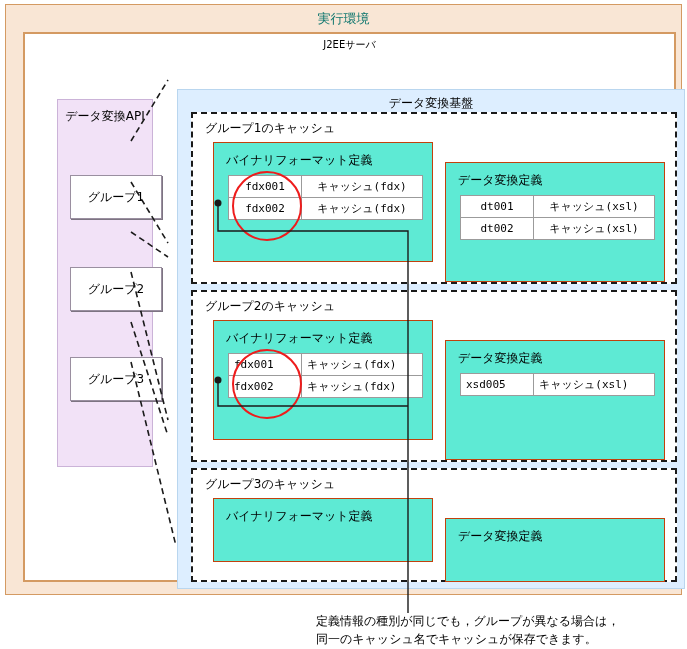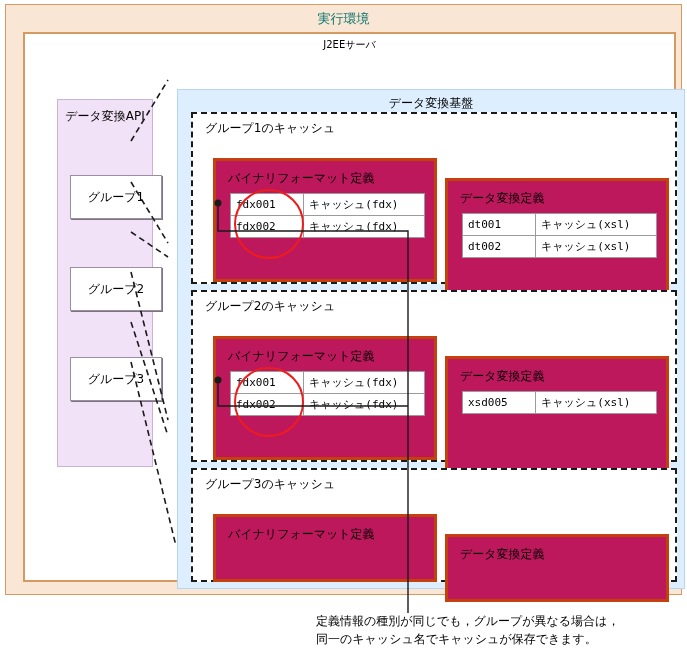--- a/index.html
+++ b/index.html
@@ -72,32 +72,32 @@
     position: absolute; left: 0; top: 5px; width: 100%;
     text-align: center; font-size: 12px;
   }
 
   
   .cache-region {
     position: absolute; left: 13px; width: 482px;
     background: #ffffff;
     border: 2px dashed #1a1a1a;
   }
-  #cache-region-1 { top: 22px; height: 168px; }
+  #cache-region-1 { top: 22px; height: 168px; text-align: center; }
   #cache-region-2 { top: 200px; height: 168px; }
   #cache-region-3 { top: 378px; height: 110px; }
   .cache-region-title {
     position: absolute; left: 12px; top: 6px; font-size: 12px;
   }
 
   
   .def-box {
-    position: absolute; top: 44px; height: 118px;
-    background: #be185d;
-    border: 3px solid #c2410c;
+    position: absolute; top: 28px; height: 118px;
+    background: #5eead4;
+    border: 1px solid #c2410c;
   }
   .def-box.short { height: 62px; }
   .def-box-left  { left: 20px;  width: 218px; }
   .def-box-right { left: 252px; width: 218px; margin-top: 20px; }
   .def-box-title {
     position: absolute; left: 12px; top: 9px; font-size: 12px;
   }
 
   
   .cache-table {

